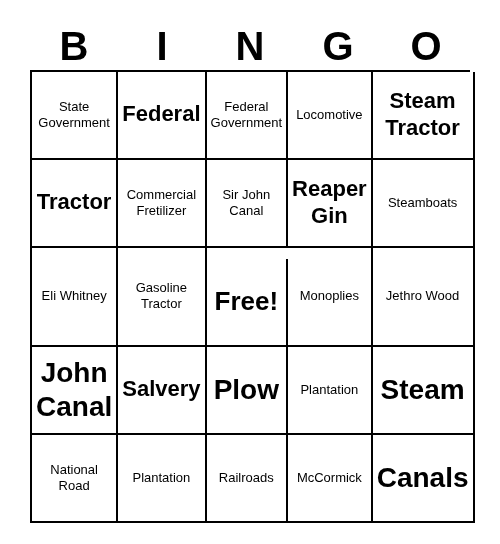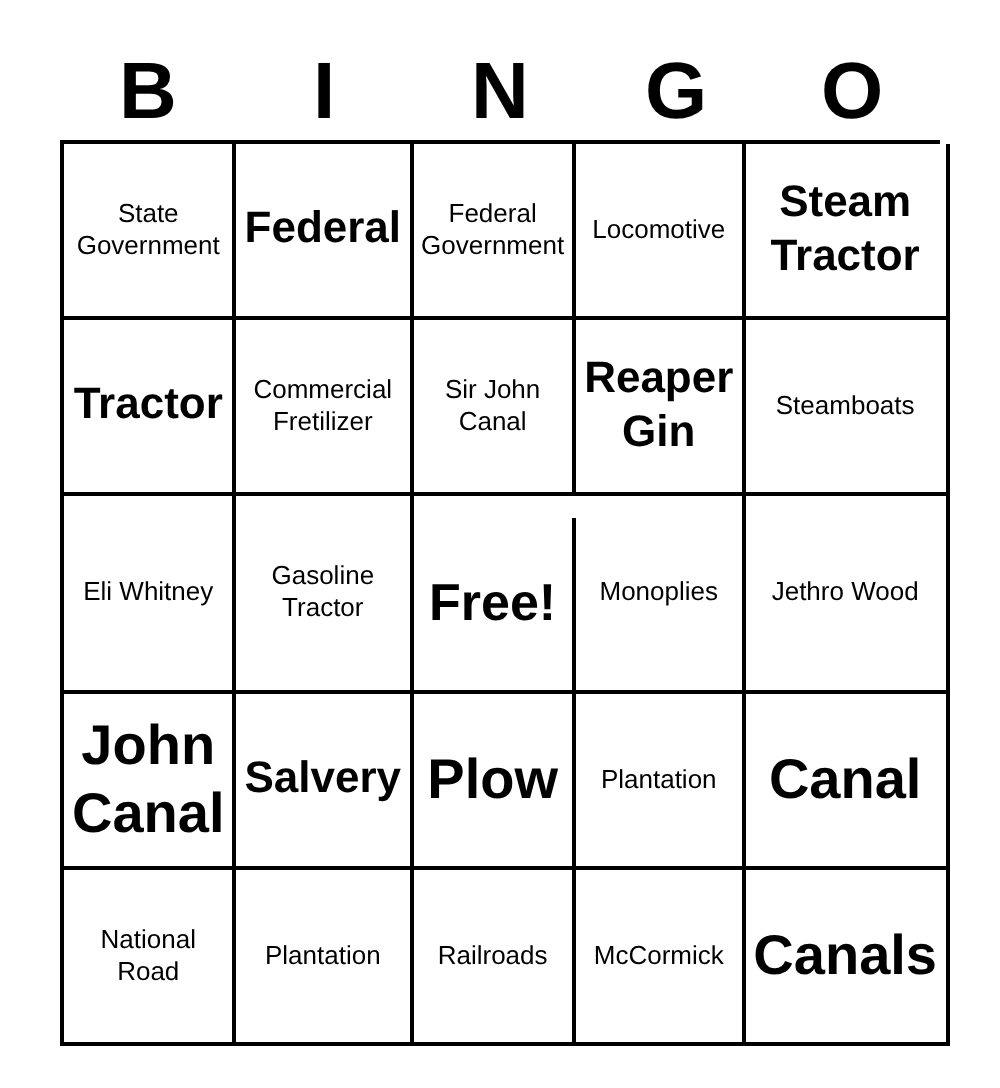--- a/index.html
+++ b/index.html
@@ -83,20 +83,20 @@
       <div class="bingo-cell">Steamboats</div>
       <div class="bingo-cell">Eli Whitney</div>
       <div class="bingo-cell">Gasoline Tractor</div>
       <div class="bingo-cell free">Free!</div>
       <div class="bingo-cell">Monoplies</div>
       <div class="bingo-cell">Jethro Wood</div>
       <div class="bingo-cell xlarge">John Canal</div>
       <div class="bingo-cell large">Salvery</div>
       <div class="bingo-cell xlarge">Plow</div>
       <div class="bingo-cell">Plantation</div>
-      <div class="bingo-cell xlarge">Canal</div>
+      <div class="bingo-cell xlarge">Steam</div>
       <div class="bingo-cell">National Road</div>
       <div class="bingo-cell">Plantation</div>
       <div class="bingo-cell">Railroads</div>
       <div class="bingo-cell">McCormick</div>
       <div class="bingo-cell xlarge">Canals</div>
     </div>
 </div>
 
 </body></html>

